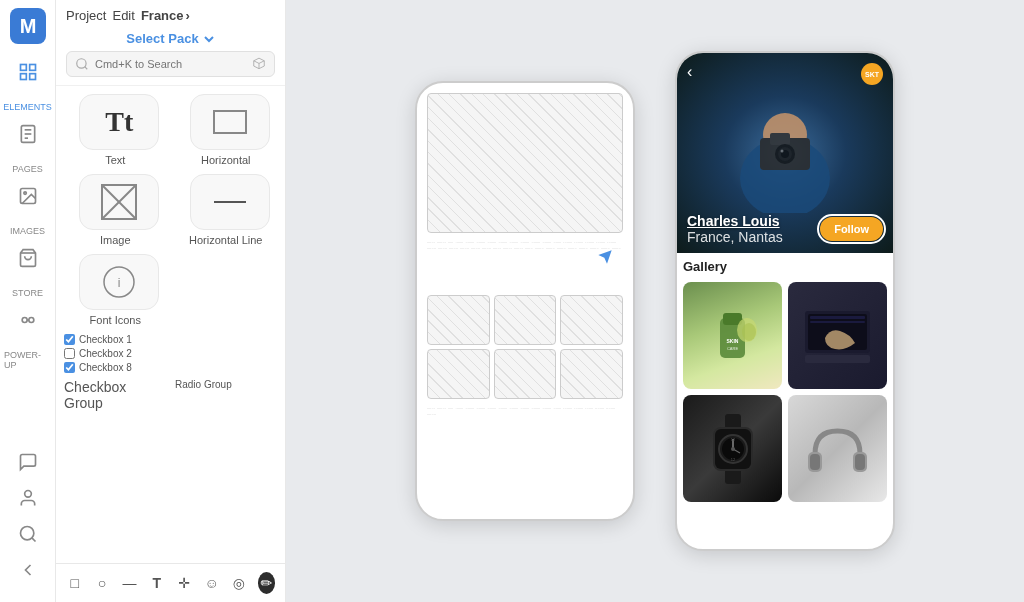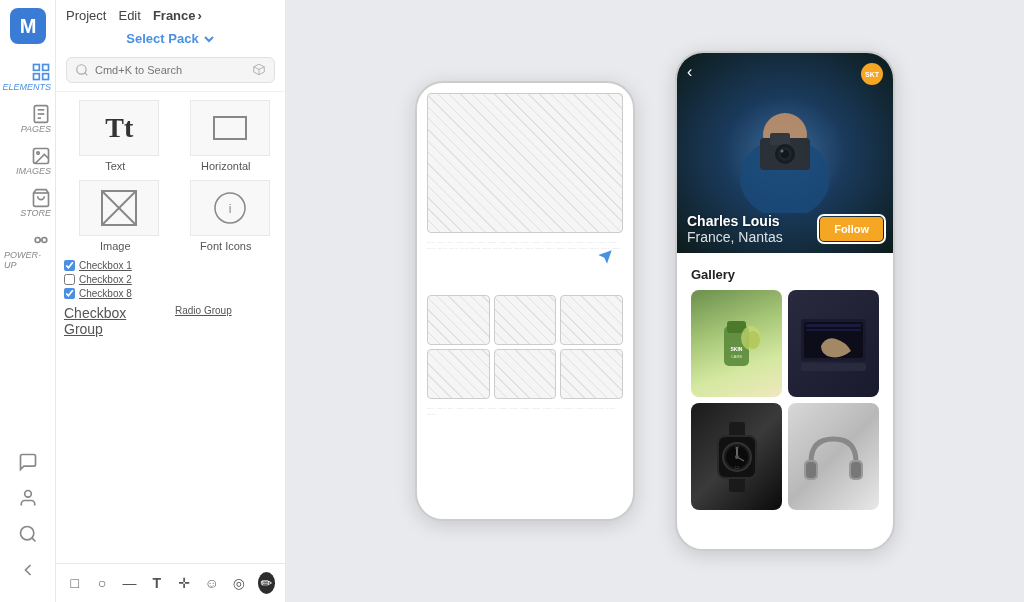--- a/index.html
+++ b/index.html
@@ -24,28 +24,27 @@
       z-index: 10;
     }
     .logo {
       width: 36px;
       height: 36px;
       margin-bottom: 12px;
     }
     .sidebar-item {
       display: flex;
       flex-direction: column;
-      align-items: flex-end;
+      align-items: center;
       padding: 6px 4px;
       width: 100%;
       cursor: pointer;
       font-size: 9px;
       color: #888;
-      gap: 0;
-      font-style: italic;
+      gap: 20px;
     }
     .sidebar-item.active {
       color: #4a90e2;
     }
     .sidebar-item svg {
       width: 20px;
       height: 20px;
     }
     .sidebar-bottom {
       margin-top: auto;
@@ -67,21 +66,21 @@
       display: flex;
       flex-direction: column;
     }
     .panel-header {
       padding: 8px 10px 4px;
       border-bottom: 1px solid #f0f0f0;
     }
     .top-nav {
       display: flex;
       align-items: center;
-      gap: 12px;
+      gap: 6px;
       margin-bottom: 8px;
       font-size: 13px;
     }
     .top-nav span {
       color: #444;
       font-size: 13px;
     }
     .top-nav .review-tab {
       color: #4a90e2;
       font-weight: 600;
@@ -91,21 +90,21 @@
     }
     .select-pack {
       display: flex;
       align-items: center;
       justify-content: center;
       gap: 4px;
       color: #4a90e2;
       font-size: 13px;
       font-weight: 600;
       cursor: pointer;
-      margin-bottom: 11px;
+      margin-bottom: 5px;
       text-align: center;
     }
     .search-bar {
       display: flex;
       align-items: center;
       background: #f5f5f5;
       border: 1px solid #e0e0e0;
       border-radius: 6px;
       padding: 5px 8px;
       gap: 6px;
@@ -140,21 +139,21 @@
       flex-direction: column;
       align-items: center;
       gap: 4px;
       cursor: pointer;
     }
     .element-icon {
       width: 80px;
       height: 56px;
       background: #f8f8f8;
       border: 1px solid #e8e8e8;
-      border-radius: 0;
+      border-radius: 14px;
       display: flex;
       align-items: center;
       justify-content: center;
       font-size: 22px;
       color: #555;
       margin-left: 8px;
     }
     .element-label {
       font-size: 11px;
       color: #555;
@@ -174,21 +173,20 @@
       width: 40px;
       height: 40px;
     }
 
     .checkbox-radio-section {
       display: grid;
       grid-template-columns: 1fr 1fr;
       gap: 9px;
       font-size: 10px;
       color: #555;
-      text-decoration: underline;
     }
     .checkbox-group, .radio-group {
       display: flex;
       flex-direction: column;
       gap: 3px;
     }
     .checkbox-item, .radio-item {
       display: flex;
       align-items: center;
       gap: 4px;
@@ -359,39 +357,40 @@
       padding: 8px 10px;
       display: flex;
       align-items: center;
       justify-content: space-between;
     }
     .profile-name {
       color: white;
       font-size: 14px;
       font-weight: 700;
       text-shadow: 0 1px 3px rgba(0,0,0,0.5);
+      text-decoration: underline;
     }
     .profile-location {
       color: rgba(255,255,255,0.85);
       font-size: 14px;
     }
     .follow-btn {
       background: #f5a623;
       color: white;
       border: none;
-      border-radius: 4px;
+      border-radius: 12px;
       padding: 6px 14px;
       font-size: 11px;
       font-weight: 600;
       cursor: pointer;
       outline: 2px solid white;
       outline-offset: 1px;
     }
     .gallery-section {
-      padding: 14px;
+      padding: 6px;
       flex: 1;
     }
     .gallery-title {
       font-size: 13px;
       font-weight: 700;
       color: #222;
       margin-bottom: 8px;
     }
     .gallery-grid {
       display: grid;
@@ -579,20 +578,28 @@
         <div class="element-icon image-icon">
           <svg viewBox="0 0 40 40" fill="none" stroke="#888" stroke-width="2">
             <rect x="3" y="3" width="34" height="34"></rect>
               <line x1="3" y1="37" x2="37" y2="3"></line>
             <line x1="3" y1="3" x2="37" y2="37"></line>
           </svg>
         </div>
         <span class="element-label">Image</span>
       </div>
 
+      <div class="element-item">
+        <div class="element-icon line-icon">
+          <svg viewBox="0 0 40 40" fill="none" stroke="#555" stroke-width="2">
+              <line x1="4" y1="20" x2="36" y2="20"></line>
+            </svg>
+        </div>
+        <span class="element-label">Horizontal Line</span>
+      </div>
 
       <div class="element-item">
         <div class="element-icon fonticons-icon">
           <svg viewBox="0 0 40 40" fill="none" stroke="#888" stroke-width="1.5">
             <circle cx="20" cy="20" r="15"></circle>
               <text x="20" y="25" text-anchor="middle" font-size="12" fill="#888" stroke="none">i</text>
           </svg>
         </div>
         <span class="element-label">Font Icons</span>
       </div>

